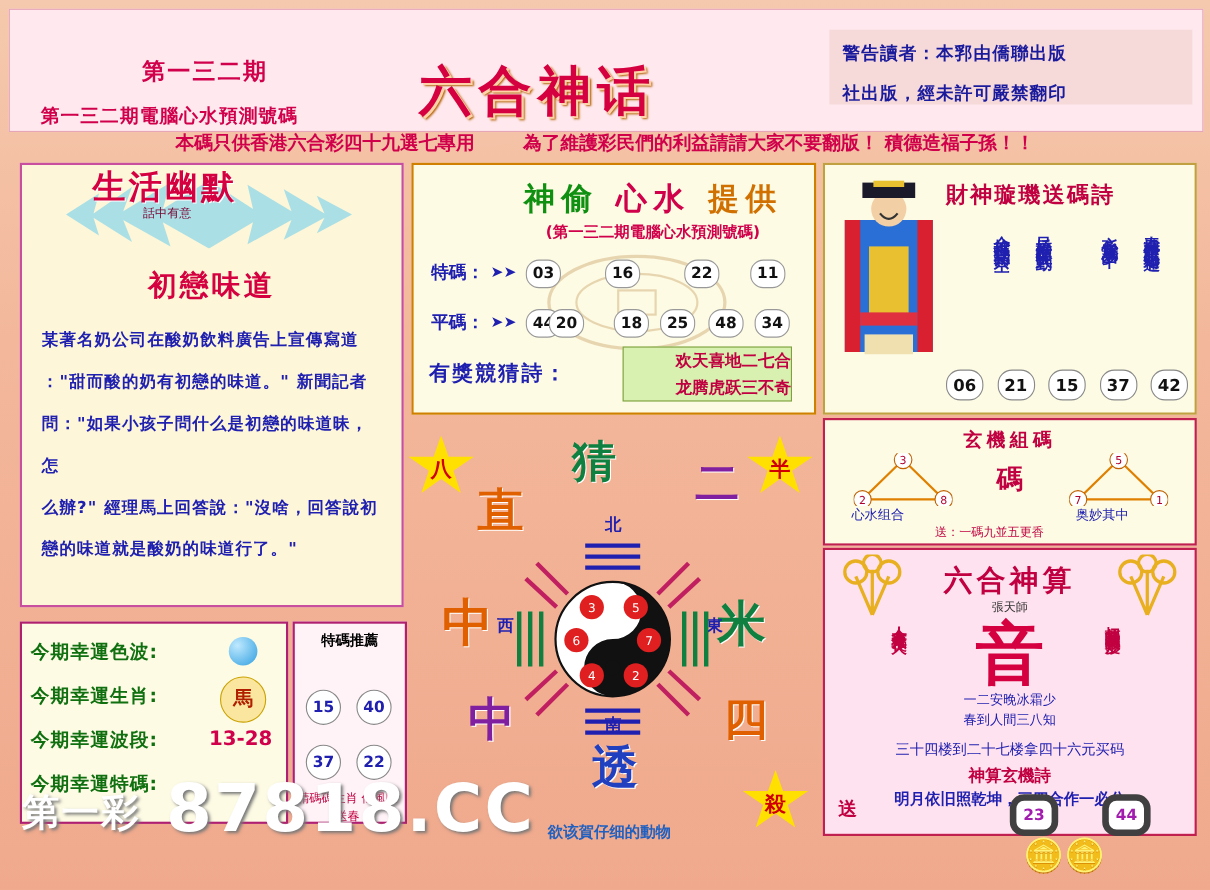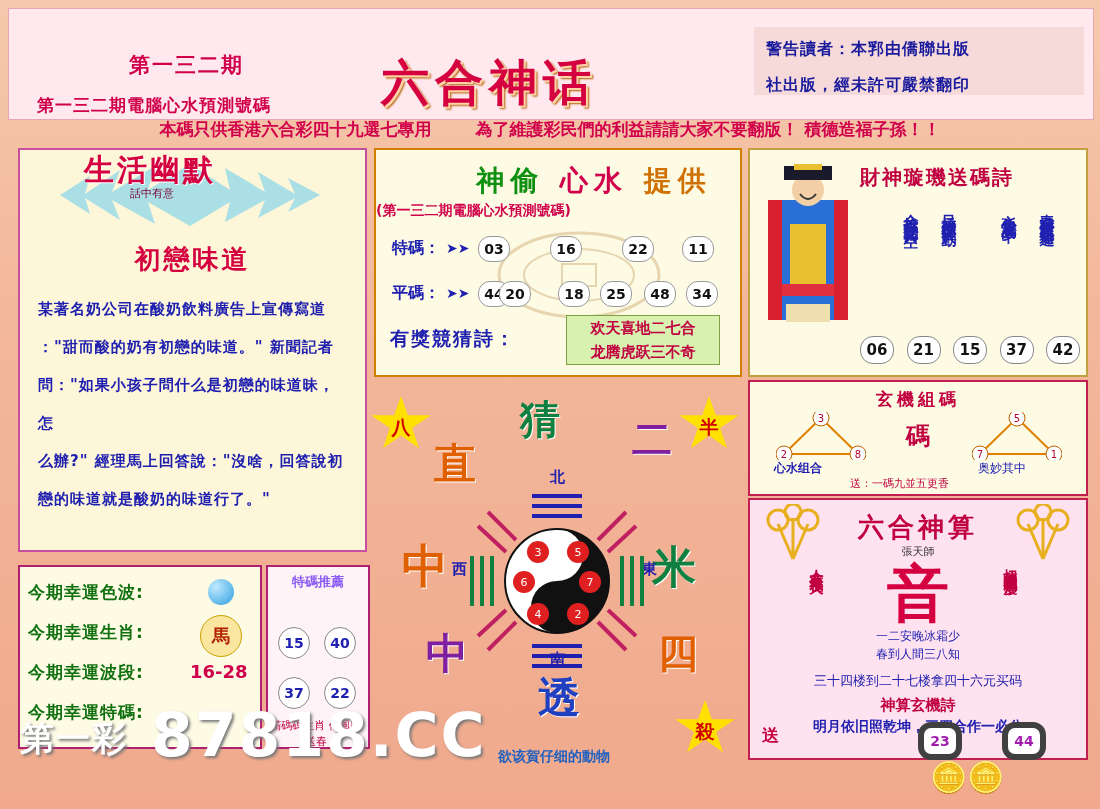--- a/index.html
+++ b/index.html
@@ -99,21 +99,21 @@
     text-align:center;line-height:40px;font-size:18px;font-weight:bold;color:#b02000;
   }
 
   
   .special{
     position:absolute;left:266px;top:565px;width:100px;height:180px;
     background:#fff3f8;border:2px solid #b02070;
   }
   .special-t{
     position:absolute;left:0;top:6px;width:100px;text-align:center;
-    font-size:13px;font-weight:bold;color:#8b5cf6;
+    font-size:13px;font-weight:bold;color:#000000;
   }
   .sp-ball{
     position:absolute;width:30px;height:30px;border-radius:50%;
     background:#fff;border:1px solid #888;
     text-align:center;line-height:30px;font-size:14px;font-weight:bold;color:#2020b0;
   }
   .sp1{left:10px;top:60px;}
   .sp2{left:56px;top:60px;}
   .sp3{left:10px;top:110px;}
   .sp4{left:56px;top:110px;}
@@ -124,42 +124,42 @@
     background:#fdfbe4;border:2px solid #d08000;
   }
   .xs-title{
     position:absolute;left:0;top:12px;width:364px;text-align:center;
     font-size:28px;font-weight:bold;letter-spacing:6px;margin-left:36px;
   }
   .xs-t1{color:#109010;}
   .xs-t2{color:#d0004b;}
   .xs-t3{color:#d07000;}
   .xs-sub{
-    position:absolute;left:0;top:52px;width:435px;text-align:left;
+    position:absolute;left:0;top:52px;width:435px;text-align:center;
     font-size:14px;font-weight:bold;color:#d0004b;
   }
   .xs-row-label{
     position:absolute;font-size:16px;font-weight:bold;color:#2020b0;
   }
   .xs-l1{left:16px;top:88px;}
   .xs-l2{left:16px;top:133px;}
   .xs-arrow{position:absolute;font-size:14px;color:#2020b0;}
   .num-ball{
     position:absolute;width:30px;height:24px;border-radius:12px;
     background:#fff;border:1px solid #999;
     text-align:center;line-height:24px;font-size:14px;font-weight:bold;color:#111;
   }
   .xs-prize{
     position:absolute;left:14px;top:176px;font-size:19px;font-weight:bold;color:#2020b0;
     letter-spacing:2px;
   }
   .xs-poem{
     position:absolute;left:190px;top:165px;width:152px;height:48px;
     background:#d8f0b0;border:1px solid #80a040;
-    text-align:center;font-size:15px;font-weight:bold;color:#c00040;line-height:24px;
+    text-align:right;font-size:15px;font-weight:bold;color:#c00040;line-height:24px;
   }
 
   
   .godbox{
     position:absolute;left:748px;top:148px;width:336px;height:225px;
     background:#fdfbe4;border:2px solid #c0a040;
   }
   .god-title{
     position:absolute;left:110px;top:14px;font-size:20px;font-weight:bold;color:#c00040;
     letter-spacing:2px;
@@ -192,21 +192,21 @@
   .tri-title{
     position:absolute;left:0;top:6px;width:336px;text-align:center;
     font-size:17px;font-weight:bold;color:#c00040;letter-spacing:4px;
   }
   .tri-center{
     position:absolute;left:0;top:38px;width:336px;text-align:center;
     font-size:24px;font-weight:bold;color:#c00040;
   }
   .tri-l{position:absolute;left:26px;top:30px;width:90px;height:48px;}
   .tri-r{position:absolute;left:222px;top:30px;width:90px;height:48px;}
-  .tri-cap-l{position:absolute;left:24px;top:78px;font-size:12px;color:#2020b0;font-weight:bold;}
+  .tri-cap-l{position:absolute;left:24px;top:78px;font-size:12px;color:#2020b0;}
   .tri-cap-r{position:absolute;left:228px;top:78px;font-size:12px;color:#2020b0;}
   .tri-foot{position:absolute;left:100px;top:94px;font-size:11px;color:#c00040;}
 
   
   .pink{
     position:absolute;left:748px;top:498px;width:336px;height:258px;
     background:#ffe2ef;border:2px solid #c02050;
   }
   .pink-title{
     position:absolute;left:0;top:10px;width:336px;text-align:center;
@@ -310,21 +310,21 @@
       <p>戀的味道就是酸奶的味道行了。"</p>
     </div>
   </div>
 
   <div class="lucky">
     <div class="lucky-row lucky-r1">今期幸運色波:</div>
     <div class="ball"></div>
     <div class="lucky-row lucky-r2">今期幸運生肖:</div>
     <div class="zodiac">馬</div>
     <div class="lucky-row lucky-r3">今期幸運波段:</div>
-    <div class="lucky-val" style="top:94px">16-28</div>
+    <div class="lucky-val" style="top:94px">13-28</div>
     <div class="lucky-row lucky-r4">今期幸運特碼:</div>
   </div>
 
   <div class="special">
     <div class="special-t">特碼推薦</div>
     <div class="sp-ball sp1">15</div>
     <div class="sp-ball sp2">40</div>
     <div class="sp-ball sp3">37</div>
     <div class="sp-ball sp4">22</div>
   </div>

